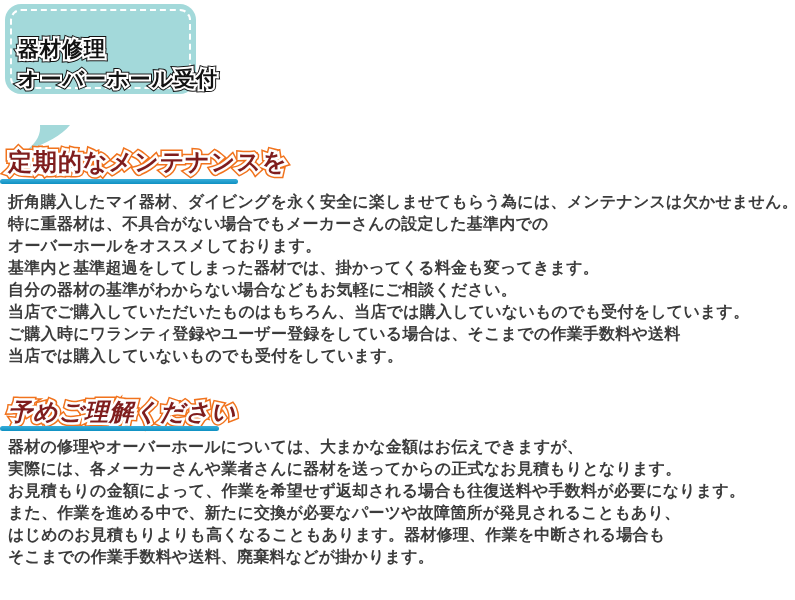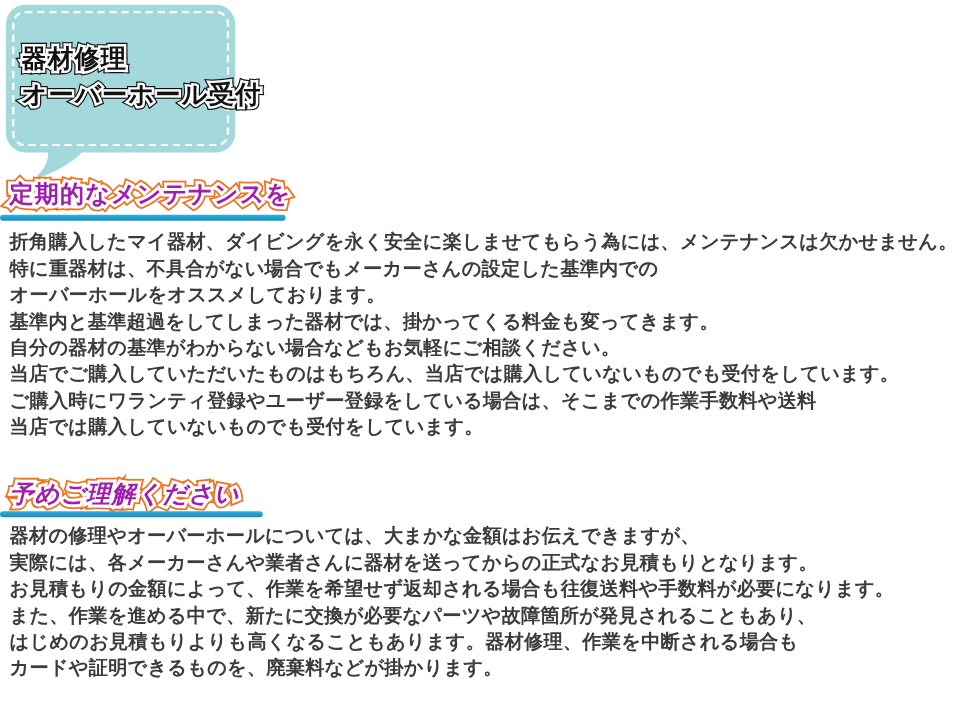--- a/index.html
+++ b/index.html
@@ -14,21 +14,21 @@
     overflow: hidden;
     font-family: "DejaVu Sans", sans-serif;
   }
 
   
   .bubble {
     position: absolute;
     left: 5px;
     top: 4px;
     width: 191px;
-    height: 123px;
+    height: 90px;
     background: #a3d9da;
     border-radius: 16px;
   }
   .bubble-border {
     position: absolute;
     left: 5px; top: 5px; right: 5px; bottom: 5px;
     border: 2px dashed #ffffff;
     border-radius: 11px;
     pointer-events: none;
   }
@@ -66,23 +66,23 @@
     color: #121212;
     -webkit-text-stroke: 4px #ffffff;
     font-size: 21px;
     letter-spacing: 1px;
     line-height: 30px;
   }
   .pop-dark::before {
     -webkit-text-stroke: 6px #121212;
   }
   .pop-orange {
-    color: #a21caf;
+    color: #7f1d1d;
     -webkit-text-stroke: 5px #ffffff;
-    font-size: 20px;
+    font-size: 24px;
     letter-spacing: 1px;
   }
   .pop-orange::before {
     -webkit-text-stroke: 8px #f1731d;
   }
 
   
   .heading {
     position: absolute;
     left: 8px;
@@ -149,14 +149,14 @@
   <span class="pop pop-orange" data-text="予めご理解ください">予めご理解ください</span>
 </h2>
 <div class="underline underline-2"></div>
 
 <div class="para para-2">
   <div class="pline">器材の修理やオーバーホールについては、大まかな金額はお伝えできますが、</div>
   <div class="pline">実際には、各メーカーさんや業者さんに器材を送ってからの正式なお見積もりとなります。</div>
   <div class="pline">お見積もりの金額によって、作業を希望せず返却される場合も往復送料や手数料が必要になります。</div>
   <div class="pline">また、作業を進める中で、新たに交換が必要なパーツや故障箇所が発見されることもあり、</div>
   <div class="pline">はじめのお見積もりよりも高くなることもあります。器材修理、作業を中断される場合も</div>
-  <div class="pline">カードや証明できるものを、廃棄料などが掛かります。</div>
+  <div class="pline">そこまでの作業手数料や送料、廃棄料などが掛かります。</div>
 </div>
 
 </body></html>

